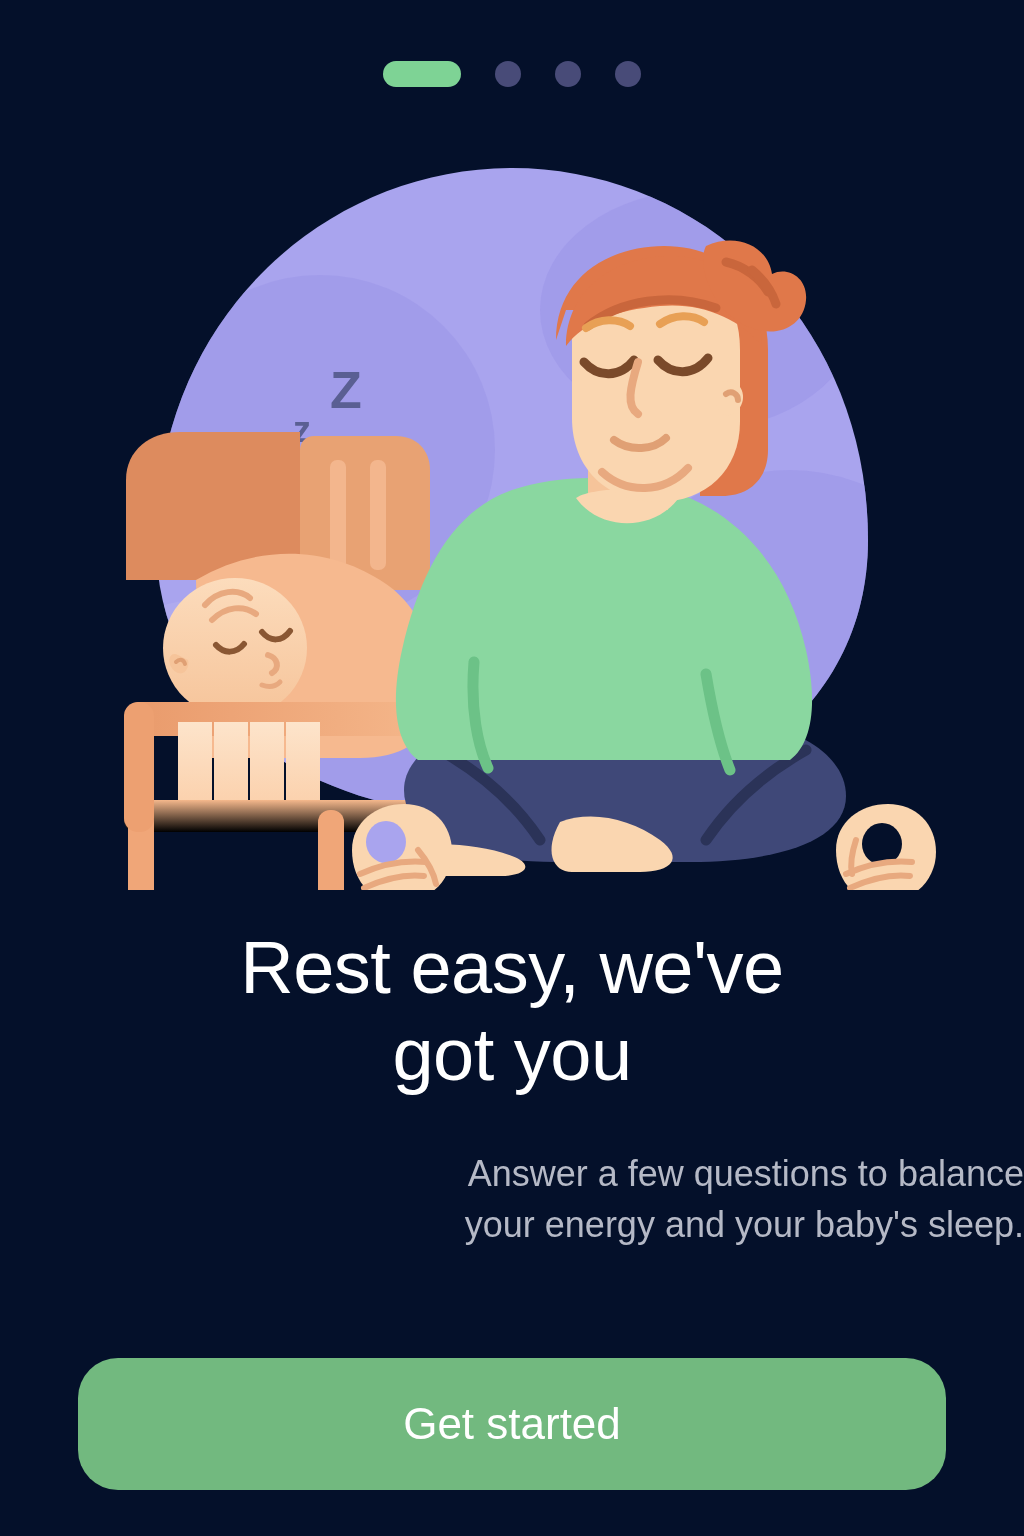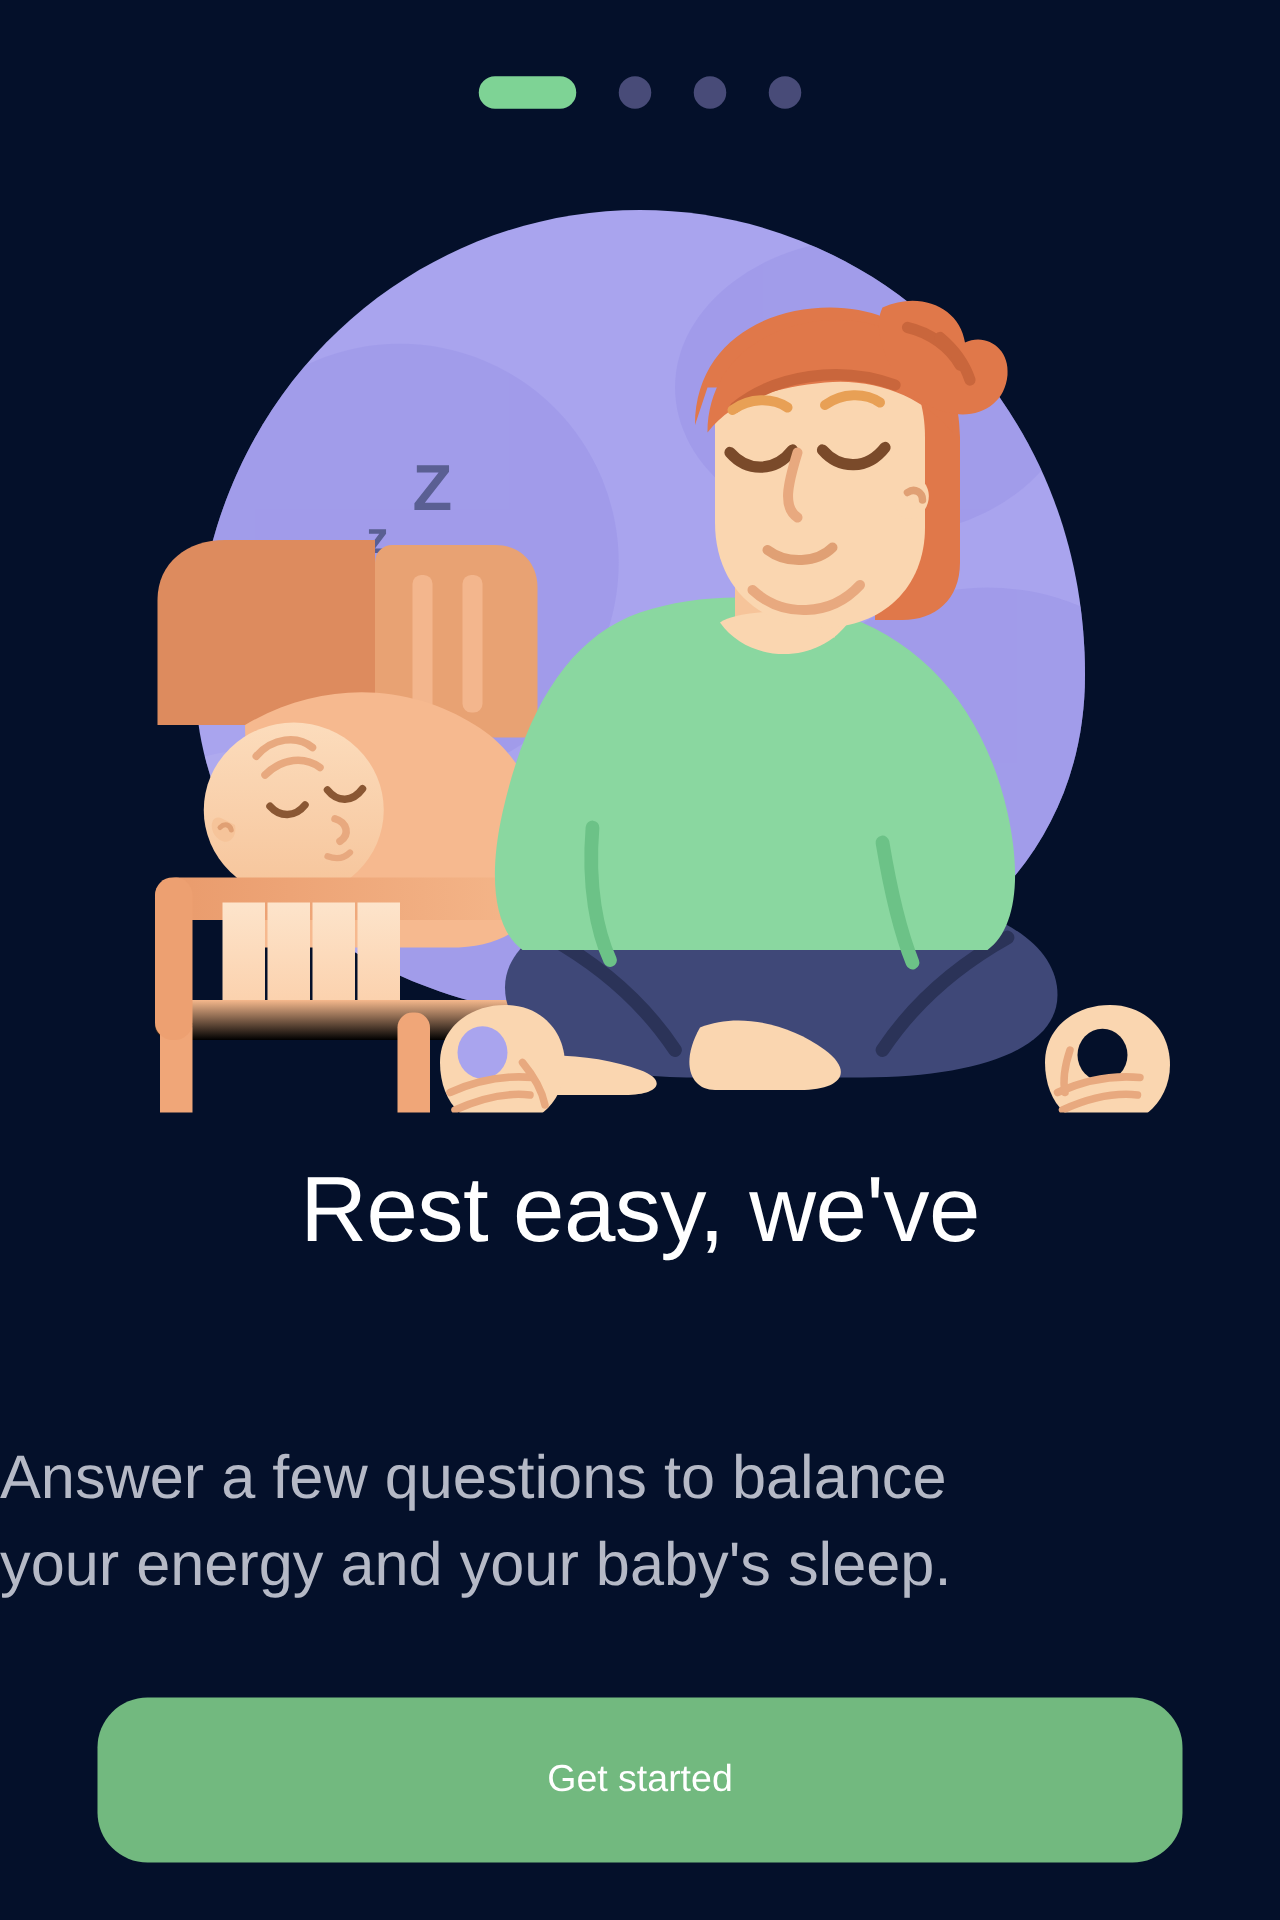--- a/index.html
+++ b/index.html
@@ -63,40 +63,40 @@
     font-size: 74px;
     font-weight: normal;
     line-height: 1.17;
     letter-spacing: -0.5px;
   }
   .subtitle {
     position: absolute;
     top: 1148px;
     left: 0;
     width: 1024px;
-    text-align: left;
+    text-align: right;
     color: #b5b9c6;
-    font-size: 49px;
+    font-size: 36px;
     font-weight: normal;
     line-height: 1.42;
   }
 
   
   .cta {
     position: absolute;
     left: 78px;
     top: 1358px;
     width: 868px;
     height: 132px;
     background: #72b97f;
     border: none;
     border-radius: 40px;
     color: #ffffff;
     font-family: "Liberation Sans", sans-serif;
-    font-size: 30px;
+    font-size: 44px;
     font-weight: normal;
     cursor: pointer;
     padding: 0;
   }
 </style>
 </head>
 <body>
 
 <div class="pagination">
   <div class="dot active"></div>
@@ -248,20 +248,21 @@
 
         <path d="M722 232 C742 226 750 250 736 262 C726 270 716 262 716 250" fill="#fad6b0"></path>
         <path d="M726 244 C732 240 738 244 738 250" stroke="#e0a074" stroke-width="6" fill="none" stroke-linecap="round"></path>
       </g>
     </g>
   </svg>
 </div>
 
 <div class="headline">
   <div>Rest easy, we've</div>
+  <div>got you</div>
 </div>
 
 <div class="subtitle">
   <div>Answer a few questions to balance</div>
   <div>your energy and your baby's sleep.</div>
 </div>
 
 <button class="cta">Get started</button>
 
 </body></html>

